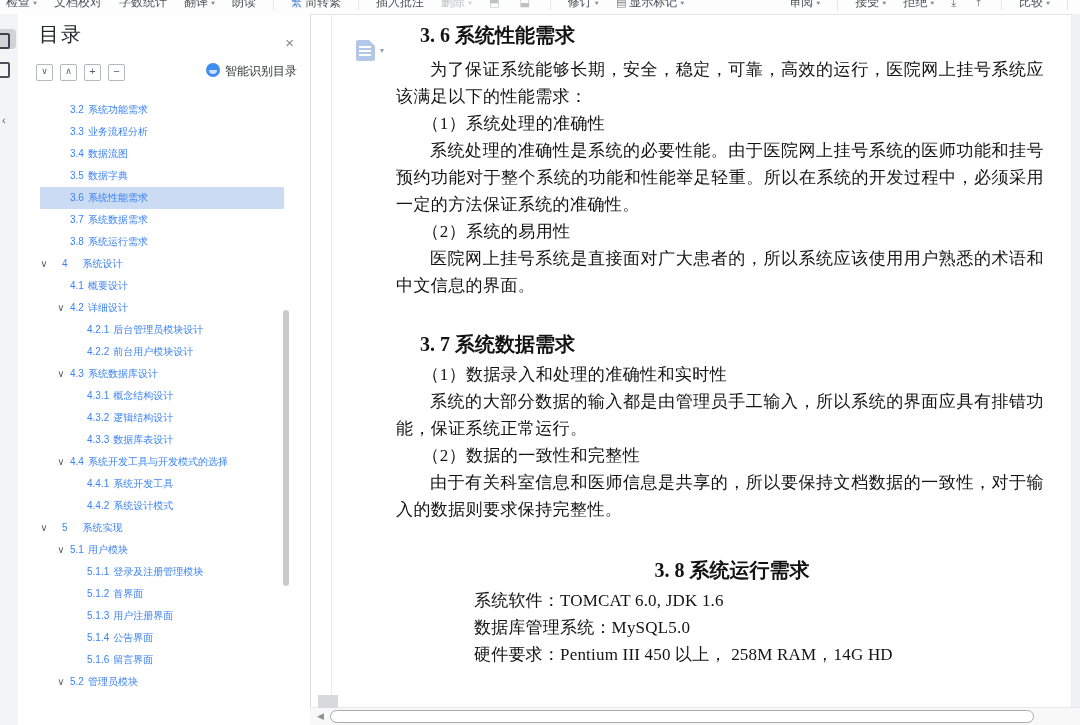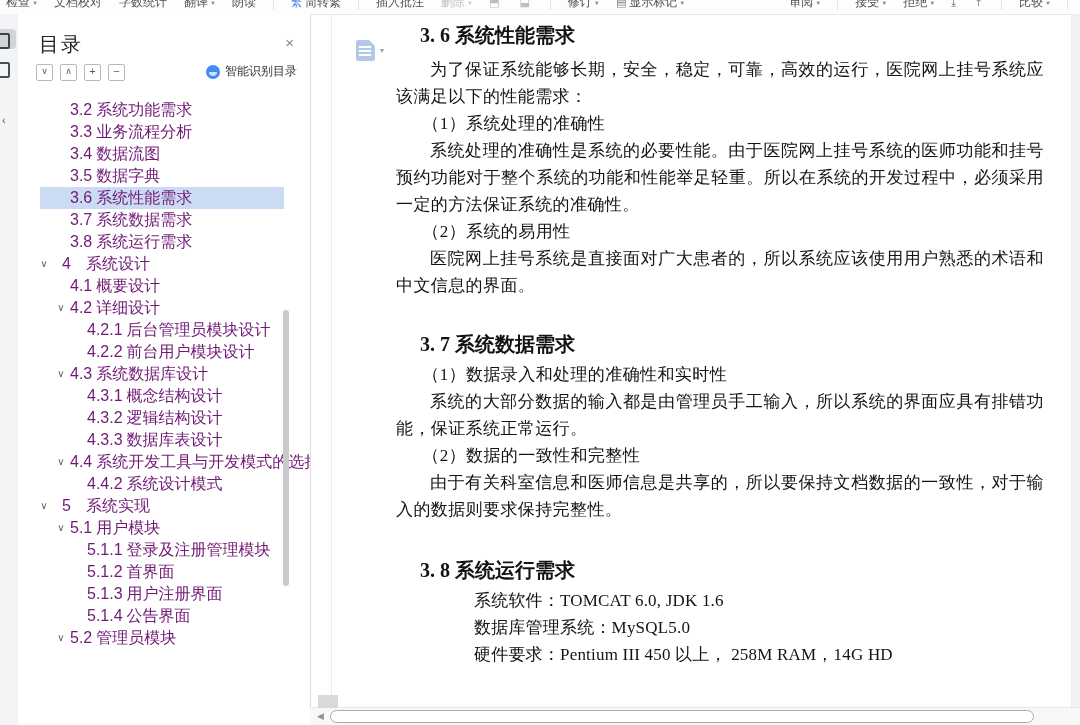--- a/index.html
+++ b/index.html
@@ -32,36 +32,36 @@
     border-right:1px solid #e5e7e9;overflow:hidden;}
   .strip-sel{position:absolute;top:15px;left:-3px;width:19px;height:20px;background:#d2d3d6;border-radius:4px;}
   .strip-glyph{position:absolute;width:12px;height:12px;border:2px solid #3e434b;border-radius:2px;background:transparent;}
   .strip-glyph.g1{top:19px;left:-6px;}
   .strip-glyph.g2{top:48px;left:-6px;border-color:#4b5058;}
   .strip-chevron{position:absolute;top:100px;left:2px;color:#55585e;font-size:11px;}
 
   
   .sidebar{position:absolute;left:18px;top:14px;width:292px;height:711px;background:#fff;
     border-right:1px solid #dcdee1;overflow:hidden;}
-  .sb-title{position:absolute;left:21px;top:17px;font-size:20px;color:#212428;letter-spacing:2px;}
+  .sb-title{position:absolute;left:21px;top:7px;font-size:20px;color:#212428;letter-spacing:2px;}
   .sb-close{position:absolute;right:16px;top:20px;font-size:15px;color:#84878c;cursor:default;}
   .sb-btns{position:absolute;left:18px;top:50px;display:flex;gap:7px;}
   .sb-btn{width:15px;height:15px;border:1px solid #b4b8bf;border-radius:2px;background:#fff;
     color:#5a5e66;font-size:9px;line-height:13px;text-align:center;cursor:default;}
   .sb-btn.g-chevron-down::before{content:"∨";}
   .sb-btn.g-chevron-up::before{content:"∧";}
   .sb-btn.g-plus::before{content:"+";font-size:11px;}
   .sb-btn.g-minus::before{content:"−";font-size:11px;}
-  .sb-smart{position:absolute;right:13px;top:49px;display:flex;align-items:center;gap:5px;
+  .sb-smart{position:absolute;right:13px;top:49px;display:flex;gap:5px;
     font-size:12px;color:#33363b;cursor:default;}
   .sb-smart-icon{width:14px;height:14px;border-radius:50%;background:#3f8cf3;position:relative;}
   .sb-smart-icon::after{content:"";position:absolute;left:3px;bottom:3px;width:8px;height:4px;
     background:#cfe2fb;border-radius:0 0 8px 8px;}
   .toc{position:absolute;left:0;top:85px;width:292px;}
-  .toc-row{position:relative;height:22px;line-height:22px;font-size:16px;color:#701a75;cursor:default;}
+  .toc-row{position:relative;height:22px;line-height:22px;font-size:10px;color:#3b82f6;cursor:default;}
   .toc-hl{position:absolute;left:22px;right:26px;top:0;bottom:0;background:#cbdbf4;}
   .toc-arrow{position:absolute;top:0;width:12px;text-align:center;color:#5f646b;font-size:10px;}
   .toc-arrow::before{content:"∨";}
   .toc-text{position:absolute;top:0;white-space:nowrap;}
   .toc-text .lbl{margin-left:4px;}
   .toc-row.lv1 .toc-arrow{left:20px;}
   .toc-row.lv2 .toc-arrow{left:37px;}
   .toc-row.lv1 .toc-text{left:44px;}
   .toc-row.lv1 .toc-text .lbl{margin-left:15px;}
   .toc-row.lv2 .toc-text{left:52px;}
@@ -78,21 +78,21 @@
     border-color:transparent #fff transparent transparent;}
   .doc-glyph::after{content:"";position:absolute;left:3px;top:6px;width:12px;height:2px;background:#fff;
     box-shadow:0 4px 0 #fff,0 8px 0 #fff;}
   .doc-caret{color:#9aa0a6;font-size:8px;margin-top:6px;}
 
   .doc{position:absolute;left:396px;top:2px;width:648px;padding-top:20px;
     font-family:"Liberation Serif","DejaVu Serif",serif;color:#131313;}
   .s-heading{font-size:20px;line-height:26px;font-weight:bold;margin:0 0 8px 24px;}
   .doc-section+.doc-section{margin-top:32px;}
   .doc-section.last{margin-top:34px;}
-  .doc-section.last .s-heading{margin-bottom:4px;}
+  .doc-section.last .s-heading{margin-bottom:4px;text-align:center;}
   .doc-section.mid .s-heading{margin-bottom:4px;}
   .para{font-size:17px;line-height:27px;margin:0;text-align:justify;text-indent:2em;letter-spacing:.4px;}
   .para.sub{text-indent:1.55em;text-align:left;}
   .spec{font-size:17px;line-height:27px;margin:0 0 0 78px;letter-spacing:.2px;}
 
   
   .hscroll{position:absolute;left:310px;right:0;bottom:0;height:17px;background:#f8f8f9;border-top:1px solid #e7e8ea;}
   .hs-arrow{position:absolute;left:7px;top:3px;color:#8d9095;font-size:9px;}
   .hs-thumb{position:absolute;left:20px;top:2px;width:702px;height:11px;background:#fff;
     border:1px solid #a9abaf;border-radius:7px;}
@@ -287,20 +287,24 @@
 
     <span class="toc-text"><span class="num">4.3.3</span><span class="lbl">数据库表设计</span></span>
   </div>
       <div class="toc-row lv2">
 
     <span class="toc-arrow"></span>
     <span class="toc-text"><span class="num">4.4</span><span class="lbl">系统开发工具与开发模式的选择</span></span>
   </div>
       <div class="toc-row lv3">
 
+    <span class="toc-text"><span class="num">4.4.1</span><span class="lbl">系统开发工具</span></span>
+  </div>
+      <div class="toc-row lv3">
+
     <span class="toc-text"><span class="num">4.4.2</span><span class="lbl">系统设计模式</span></span>
   </div>
       <div class="toc-row lv1">
 
     <span class="toc-arrow"></span>
     <span class="toc-text"><span class="num">5</span><span class="lbl">系统实现</span></span>
   </div>
       <div class="toc-row lv2">
 
     <span class="toc-arrow"></span>
@@ -314,20 +318,24 @@
 
     <span class="toc-text"><span class="num">5.1.2</span><span class="lbl">首界面</span></span>
   </div>
       <div class="toc-row lv3">
 
     <span class="toc-text"><span class="num">5.1.3</span><span class="lbl">用户注册界面</span></span>
   </div>
       <div class="toc-row lv3">
 
     <span class="toc-text"><span class="num">5.1.4</span><span class="lbl">公告界面</span></span>
+  </div>
+      <div class="toc-row lv3">
+
+    <span class="toc-text"><span class="num">5.1.6</span><span class="lbl">留言界面</span></span>
   </div>
       <div class="toc-row lv2">
 
     <span class="toc-arrow"></span>
     <span class="toc-text"><span class="num">5.2</span><span class="lbl">管理员模块</span></span>
   </div>
     </div>
   <div class="sb-scrollbar"></div>
 </div>
 

